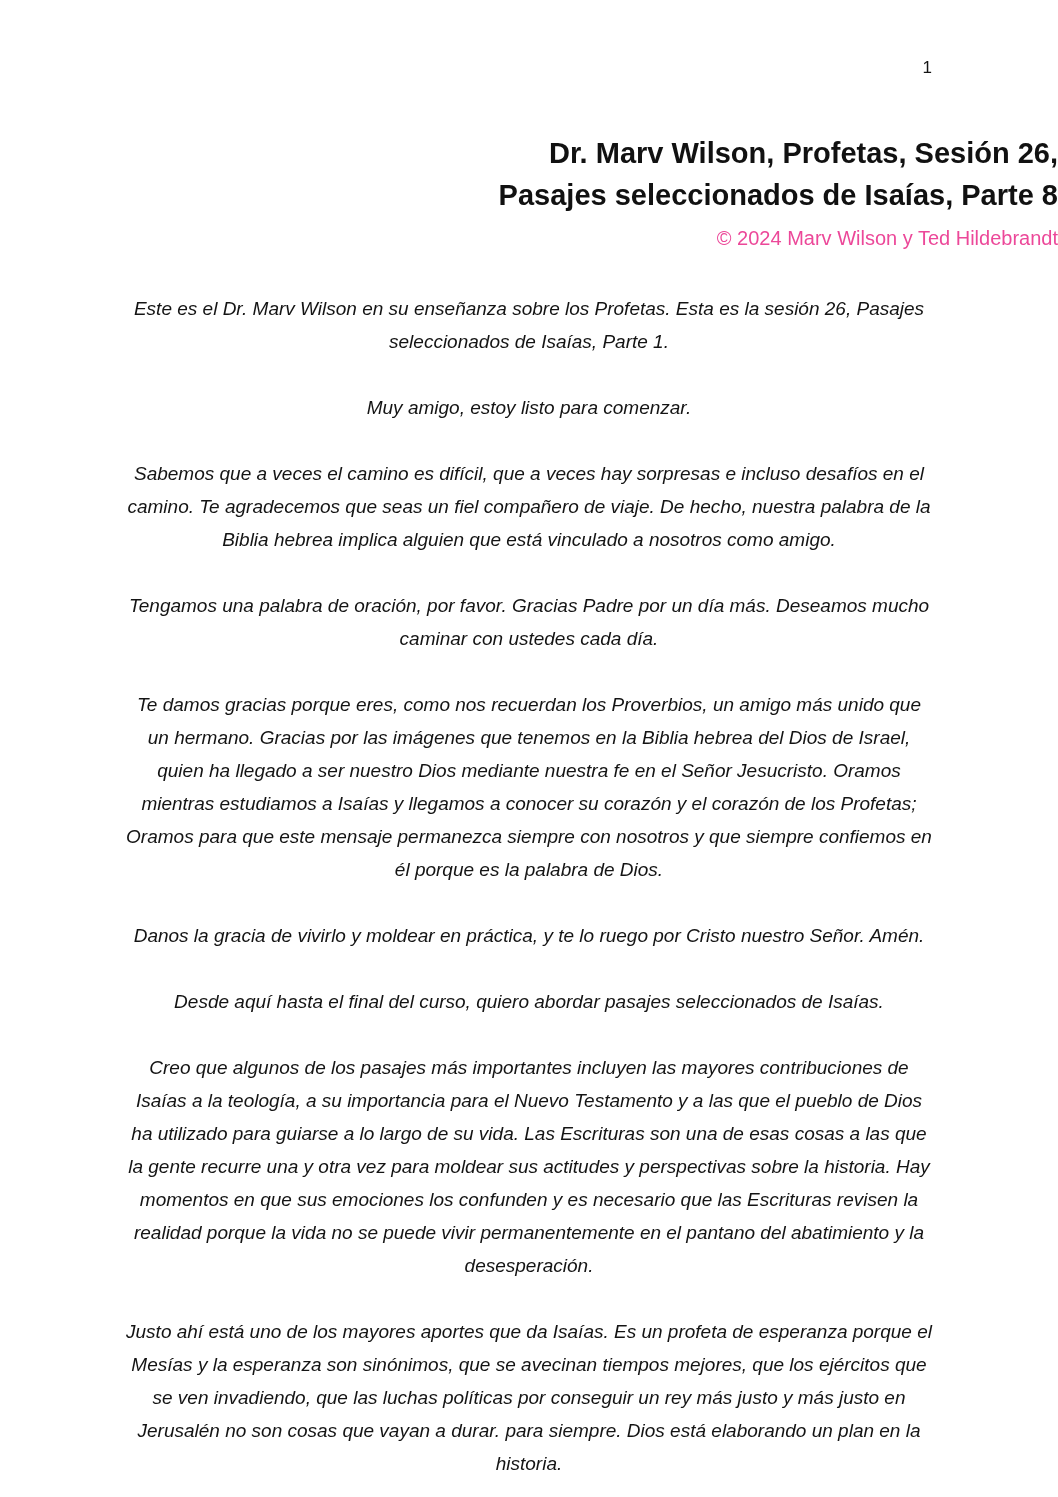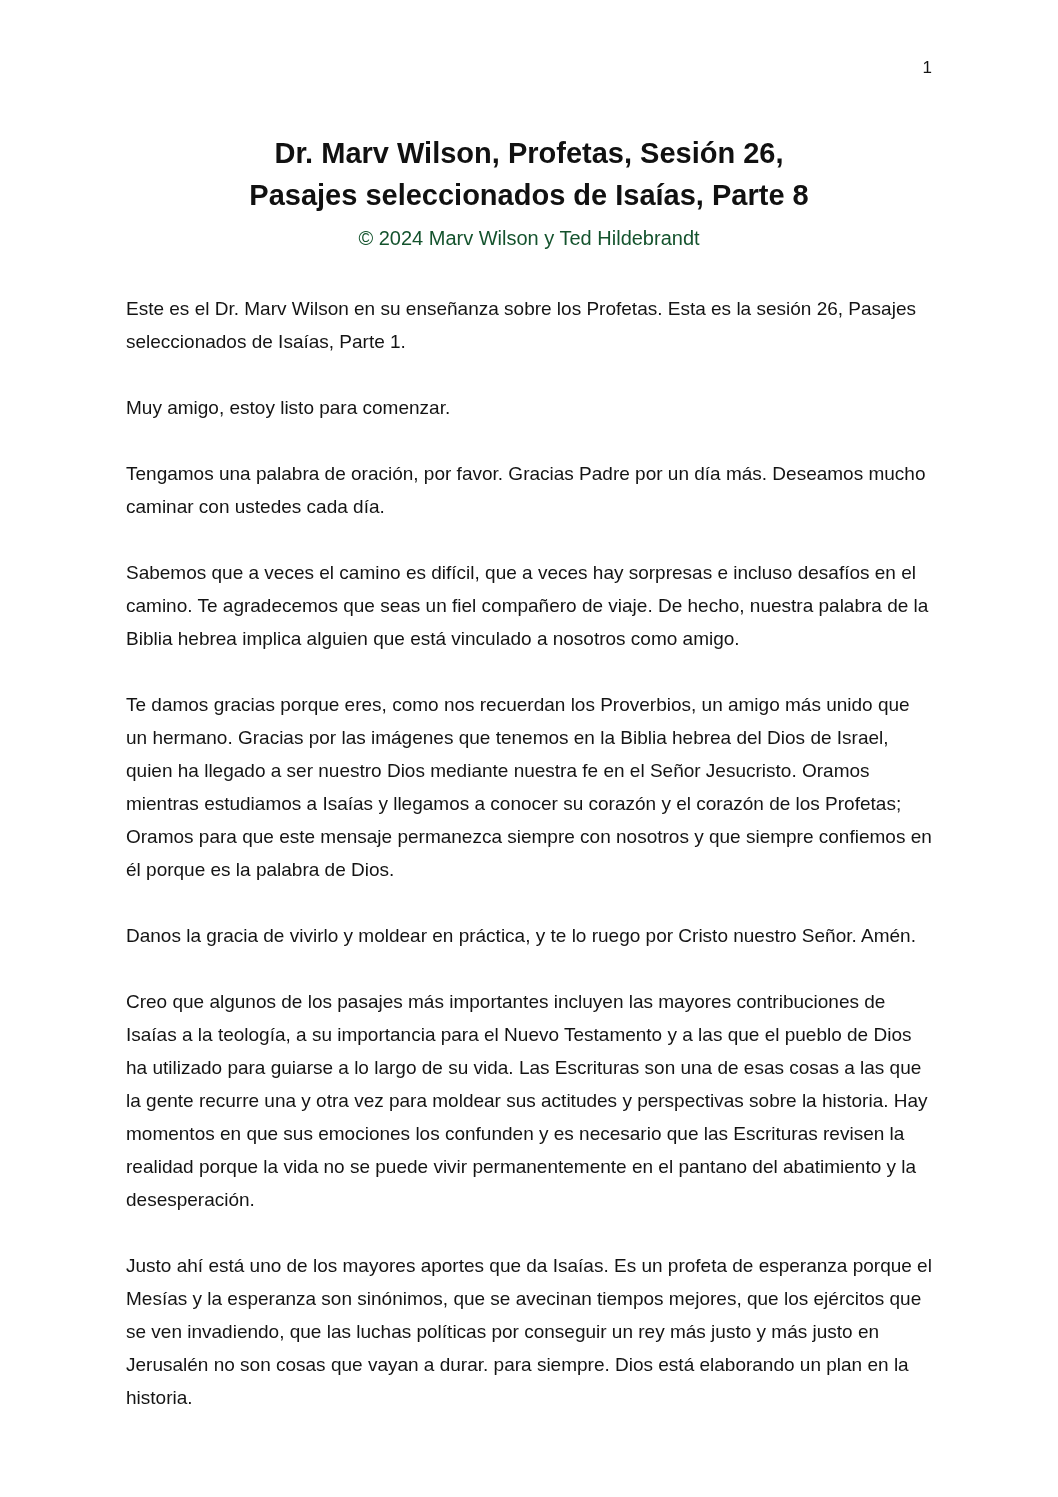--- a/index.html
+++ b/index.html
@@ -21,41 +21,42 @@
   .page-number {
     position: absolute;
     top: 58px;
     right: 126px;
     font-size: 17px;
     line-height: 20px;
     color: #141414;
   }
   .doc-header {
     margin-top: 132px;
-    text-align: center;
+    text-align: right;
   }
   .doc-title {
     margin: 0;
     font-size: 29px;
     font-weight: bold;
     line-height: 42px;
     color: #111111;
   }
   .doc-copyright {
     margin-top: 8px;
     font-size: 20px;
     line-height: 28px;
-    color: #14532d;
+    color: #ec4899;
   }
   .doc-body {
     margin: 40px auto 0 auto;
     width: 806px;
     font-size: 19px;
     line-height: 33px;
-    text-align: left;
+    text-align: center;
+    font-style: italic;
   }
   .doc-body p {
     margin: 0 0 33px 0;
     padding: 0;
   }
 </style>
 </head>
 <body>
 
 <div class="page">
@@ -66,21 +67,22 @@
     <h1 class="doc-title">
       <span>Dr. Marv Wilson, Profetas, Sesión 26,</span><br>
       <span>Pasajes seleccionados de Isaías, Parte 8</span>
     </h1>
     <div class="doc-copyright">© 2024 Marv Wilson y Ted Hildebrandt</div>
   </div>
 
   <div class="doc-body">
     <p>Este es el Dr. Marv Wilson en su enseñanza sobre los Profetas. Esta es la sesión 26, Pasajes seleccionados de Isaías, Parte 1.</p>
     <p>Muy amigo, estoy listo para comenzar.</p>
+    <p>Sabemos que a veces el camino es difícil, que a veces hay sorpresas e incluso desafíos en el camino. Te agradecemos que seas un fiel compañero de viaje. De hecho, nuestra palabra de la Biblia hebrea implica alguien que está vinculado a nosotros como amigo.</p>
     <p>Tengamos una palabra de oración, por favor. Gracias Padre por un día más. Deseamos mucho caminar con ustedes cada día.</p>
-    <p>Sabemos que a veces el camino es difícil, que a veces hay sorpresas e incluso desafíos en el camino. Te agradecemos que seas un fiel compañero de viaje. De hecho, nuestra palabra de la Biblia hebrea implica alguien que está vinculado a nosotros como amigo.</p>
     <p>Te damos gracias porque eres, como nos recuerdan los Proverbios, un amigo más unido que un hermano. Gracias por las imágenes que tenemos en la Biblia hebrea del Dios de Israel, quien ha llegado a ser nuestro Dios mediante nuestra fe en el Señor Jesucristo. Oramos mientras estudiamos a Isaías y llegamos a conocer su corazón y el corazón de los Profetas; Oramos para que este mensaje permanezca siempre con nosotros y que siempre confiemos en él porque es la palabra de Dios.</p>
     <p>Danos la gracia de vivirlo y moldear en práctica, y te lo ruego por Cristo nuestro Señor. Amén.</p>
+    <p>Desde aquí hasta el final del curso, quiero abordar pasajes seleccionados de Isaías.</p>
     <p>Creo que algunos de los pasajes más importantes incluyen las mayores contribuciones de Isaías a la teología, a su importancia para el Nuevo Testamento y a las que el pueblo de Dios ha utilizado para guiarse a lo largo de su vida. Las Escrituras son una de esas cosas a las que la gente recurre una y otra vez para moldear sus actitudes y perspectivas sobre la historia. Hay momentos en que sus emociones los confunden y es necesario que las Escrituras revisen la realidad porque la vida no se puede vivir permanentemente en el pantano del abatimiento y la desesperación.</p>
     <p>Justo ahí está uno de los mayores aportes que da Isaías. Es un profeta de esperanza porque el Mesías y la esperanza son sinónimos, que se avecinan tiempos mejores, que los ejércitos que se ven invadiendo, que las luchas políticas por conseguir un rey más justo y más justo en Jerusalén no son cosas que vayan a durar. para siempre. Dios está elaborando un plan en la historia.</p>
   </div>
 
 </div>
 
 </body></html>

